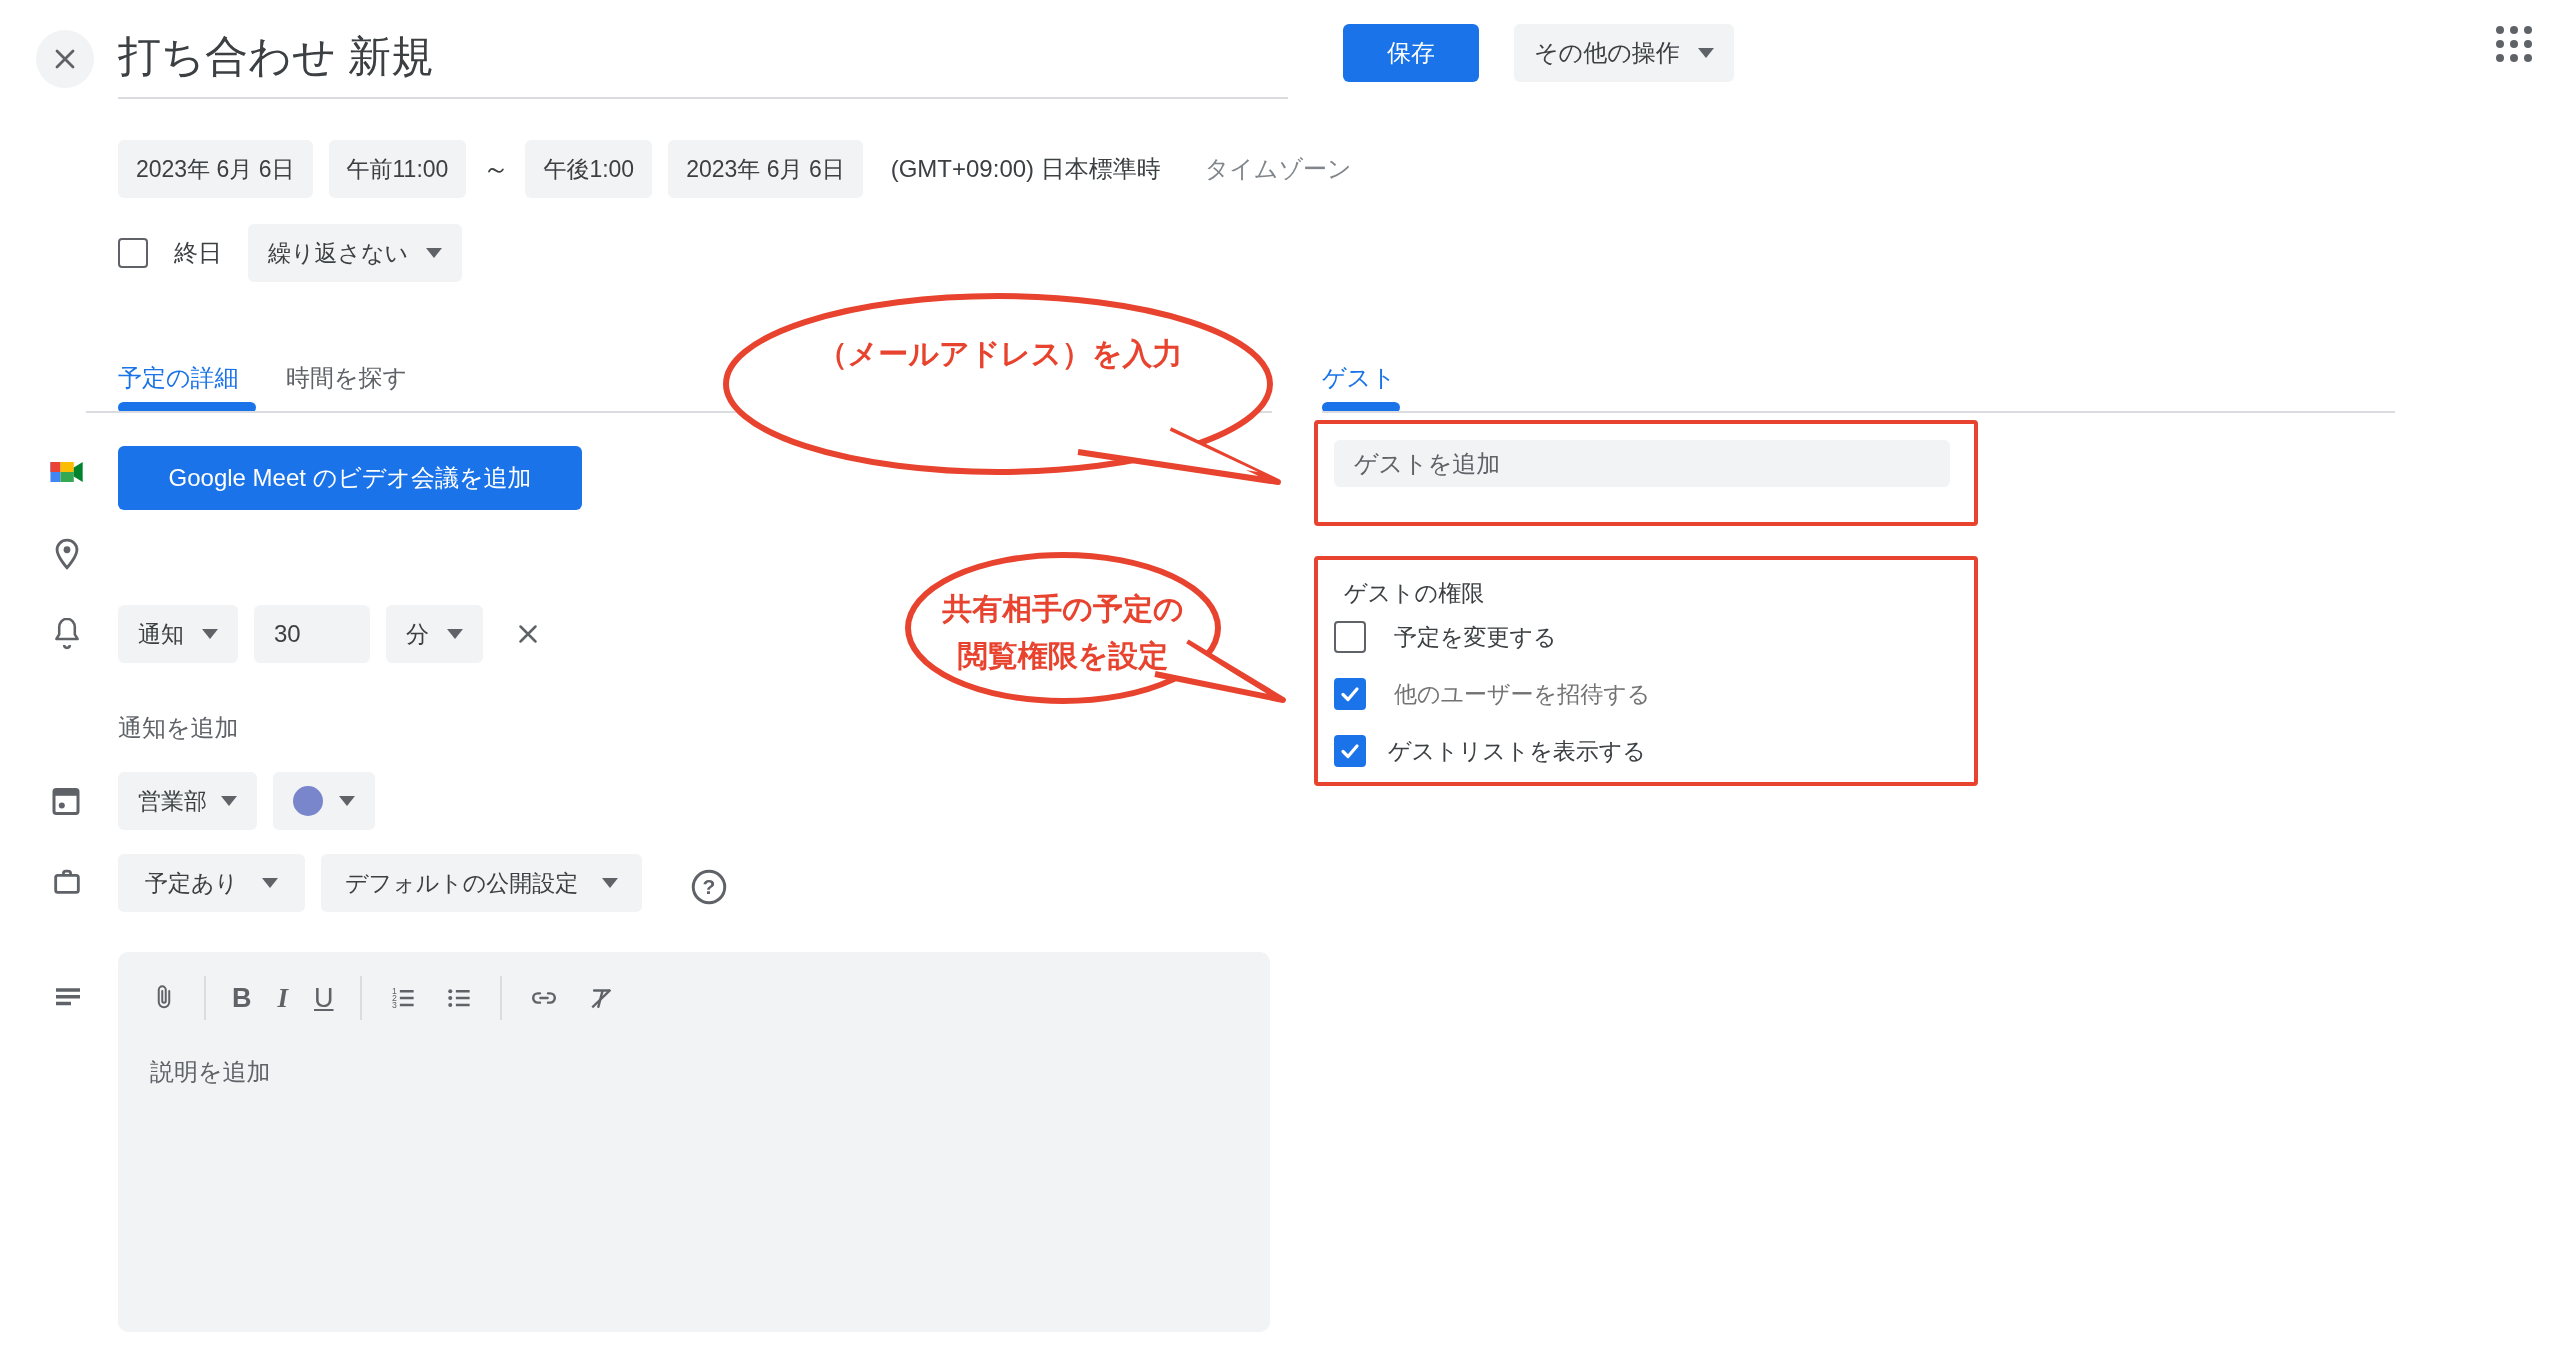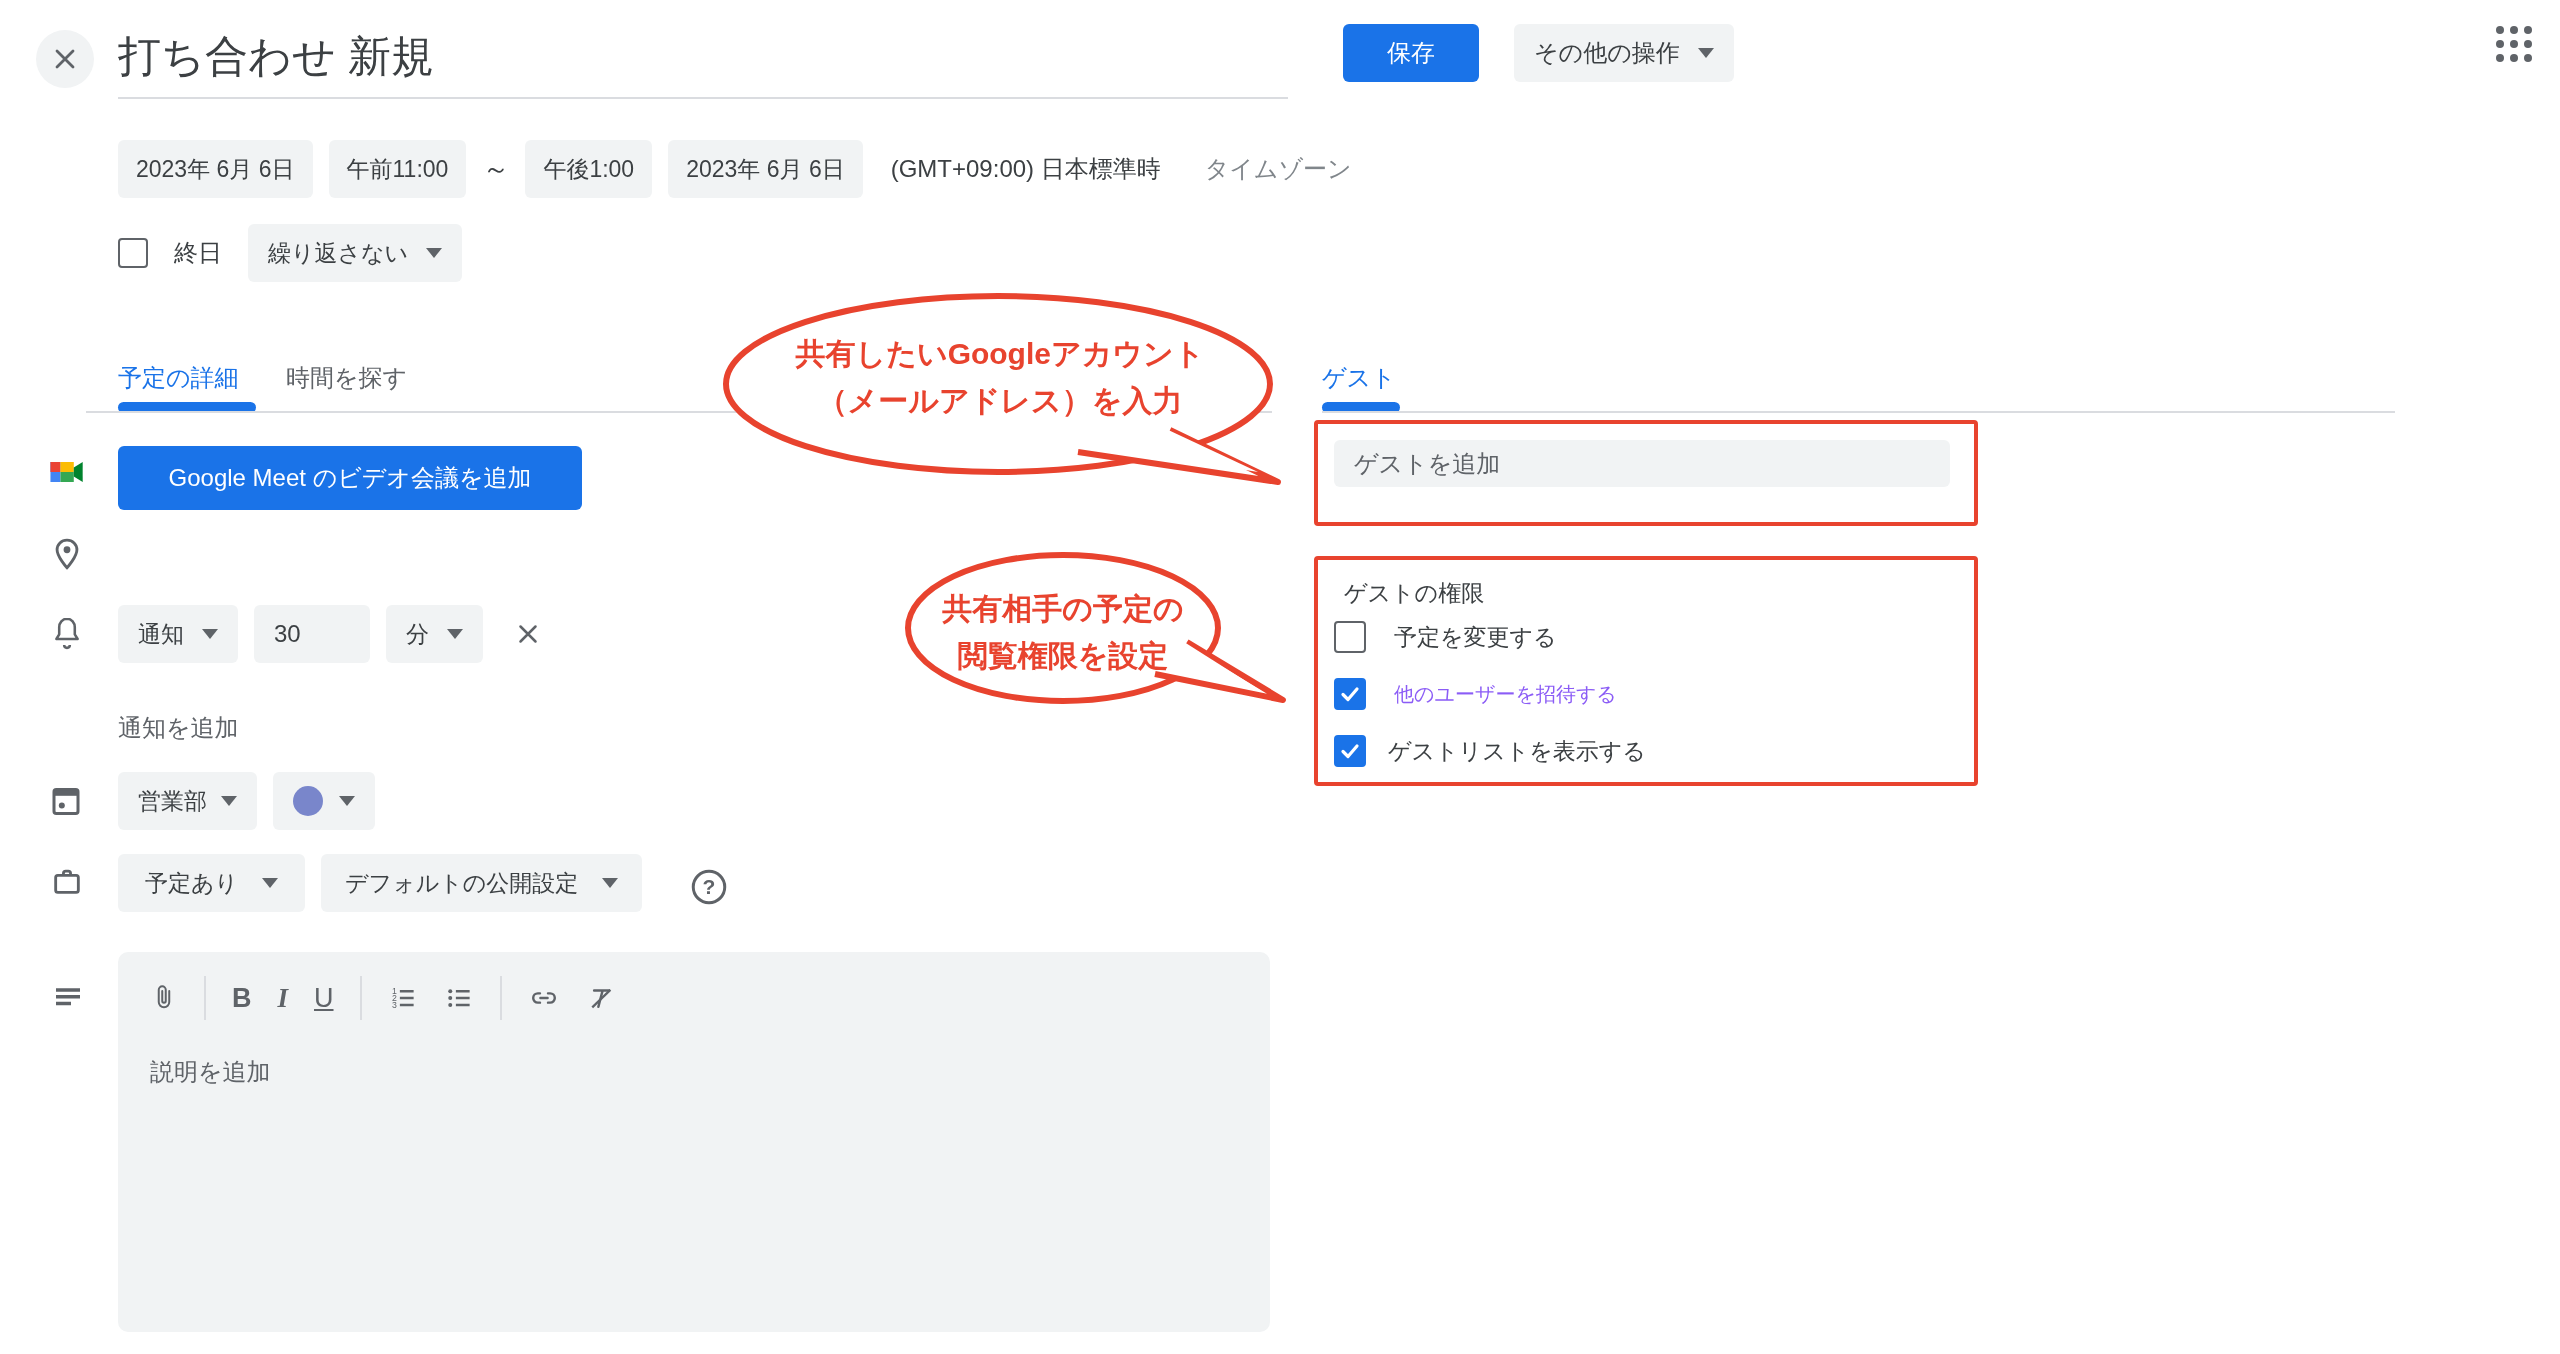--- a/index.html
+++ b/index.html
@@ -247,40 +247,39 @@
       
     </span>
     <span style="font-size:23px;color:#3c4043;">予定を変更する</span>
   </div>
   <div class="abs row" style="left:1334px;top:677px;gap:28px;height:34px;">
     <span class="cbx checked">
       <svg width="24" height="24" viewBox="0 0 24 24">
           <path d="M5 12.5 L10 17.5 L19 7" fill="none" stroke="#fff" stroke-width="3.2" stroke-linecap="round" stroke-linejoin="round"></path>
         </svg>
     </span>
-    <span style="font-size:20px;color:#8b5cf6;">他のユーザーを招待する</span>
+    <span style="font-size:23px;color:#737373;">他のユーザーを招待する</span>
   </div>
   <div class="abs row" style="left:1334px;top:734px;gap:22px;height:34px;">
     <span class="cbx checked">
       <svg width="24" height="24" viewBox="0 0 24 24">
           <path d="M5 12.5 L10 17.5 L19 7" fill="none" stroke="#fff" stroke-width="3.2" stroke-linecap="round" stroke-linejoin="round"></path>
         </svg>
     </span>
     <span style="font-size:23px;color:#3c4043;">ゲストリストを表示する</span>
   </div>
 
   <div class="abs" style="left:718px;top:292px;z-index:30;">
     <svg width="600" height="200" viewBox="0 0 600 200" style="color:#e8432e;">
       <ellipse cx="280" cy="92" rx="272" ry="88" fill="#fff" stroke="currentColor" stroke-width="6"></ellipse>
       <path d="M360 160 L560 190 L452 138" fill="#fff" stroke="currentColor" stroke-width="6" stroke-linejoin="round"></path>
       <path d="M368 152 L540 180 L446 136" fill="#fff" stroke="none"></path>
     </svg>
   </div>
   <div class="abs bubble-text" style="left: 740px; top: 330px; width: 520px; color: rgb(232, 67, 46);">
-    <div>共有したいGoogleアカウント</div>
     <div>（メールアドレス）を入力</div>
   </div>
 
   <div class="abs" style="left:903px;top:552px;z-index:30;">
     <svg width="400" height="160" viewBox="0 0 400 160" style="color:#e8432e;">
       <ellipse cx="160" cy="76" rx="155" ry="73" fill="#fff" stroke="currentColor" stroke-width="6"></ellipse>
       <path d="M252 122 L380 148 L284 90" fill="#fff" stroke="currentColor" stroke-width="6" stroke-linejoin="round"></path>
       <path d="M258 114 L360 140 L278 88" fill="#fff" stroke="none"></path>
     </svg>
   </div>

